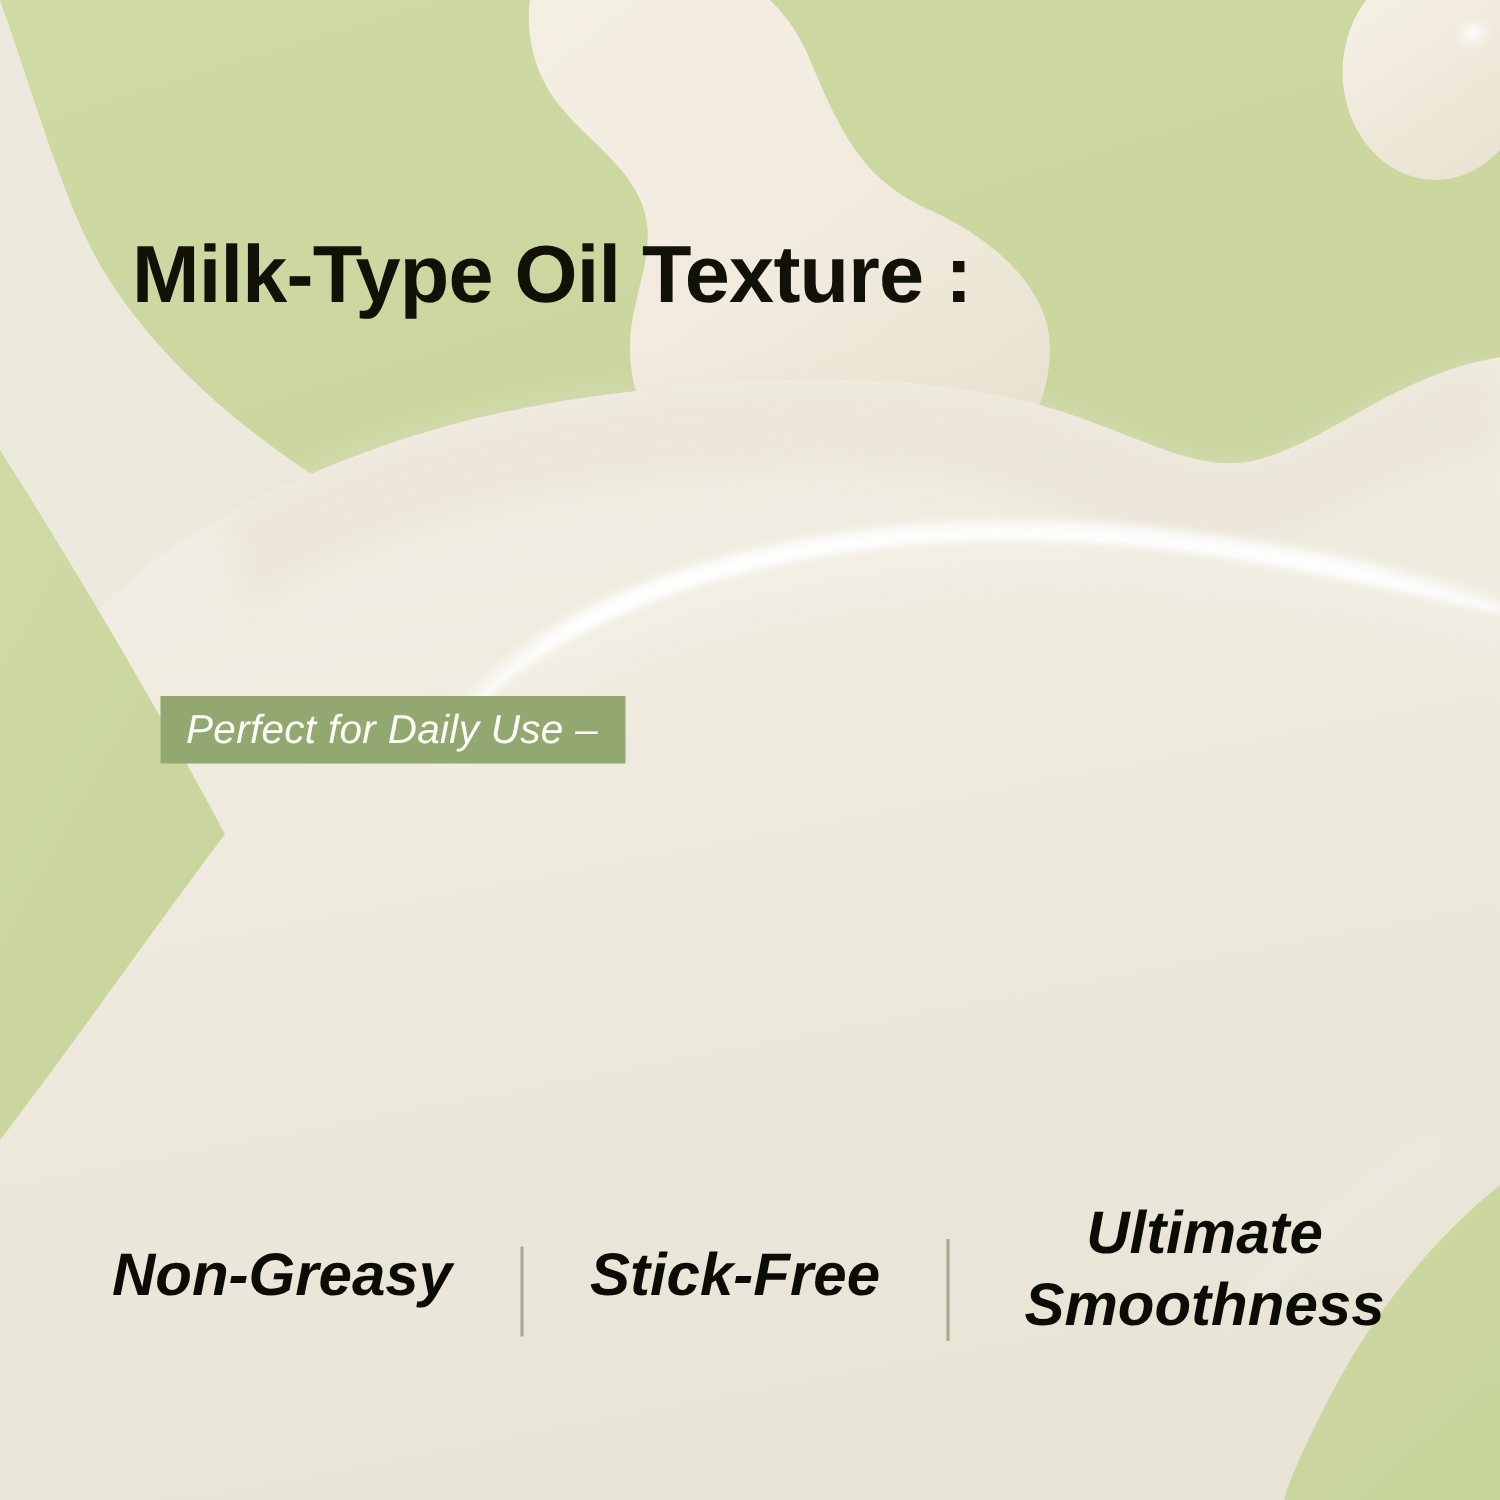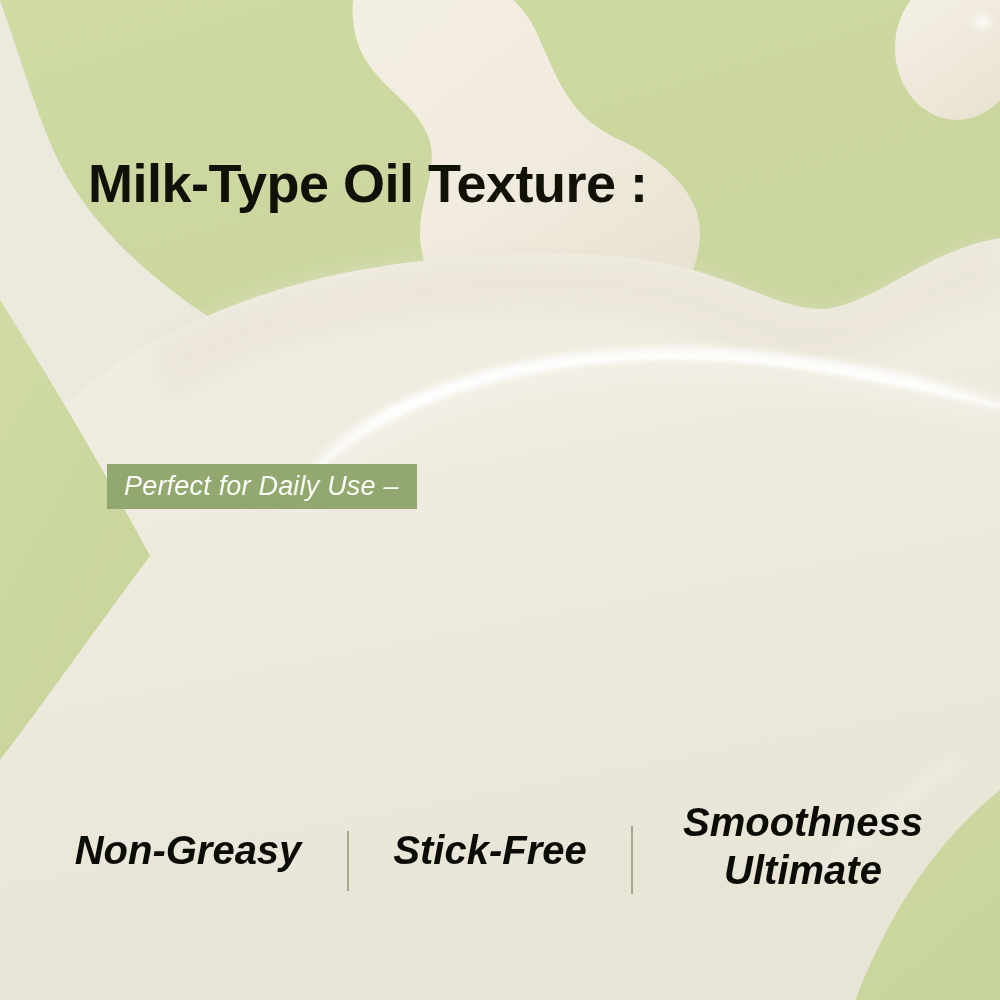--- a/index.html
+++ b/index.html
@@ -225,19 +225,19 @@
     <div class="features">
       <div class="feature feature-1">Non-Greasy</div>
 
       <div class="divider divider-1"></div>
 
       <div class="feature feature-2">Stick-Free</div>
 
       <div class="divider divider-2"></div>
 
       <div class="feature feature-3">
+        <div>Ultimate</div>
         <div>Smoothness</div>
-        <div>Ultimate</div>
       </div>
     </div>
 
   </div>
 </div>
 
 </body></html>

